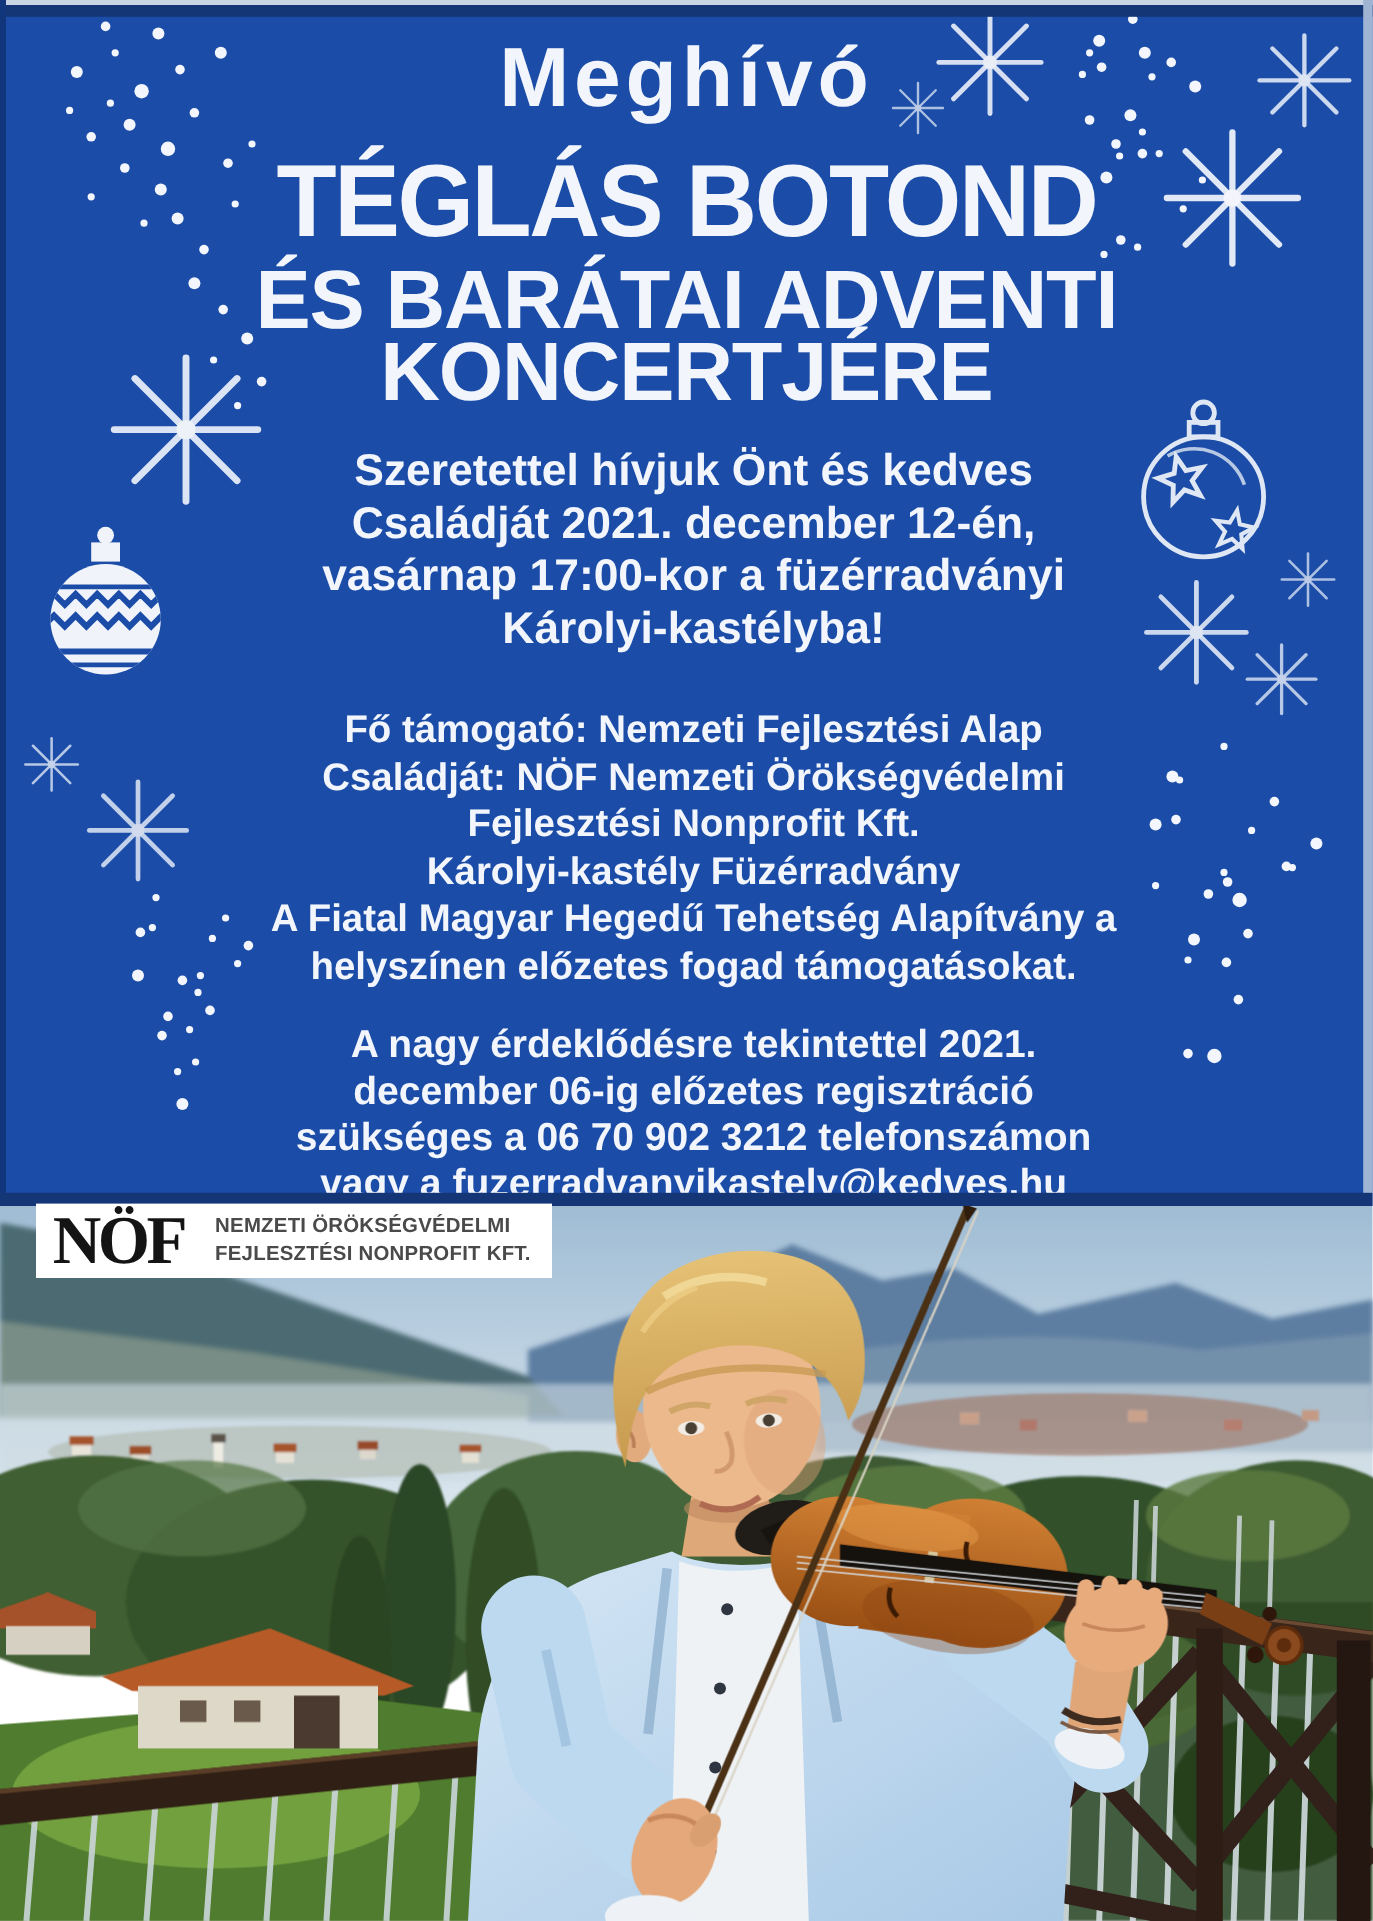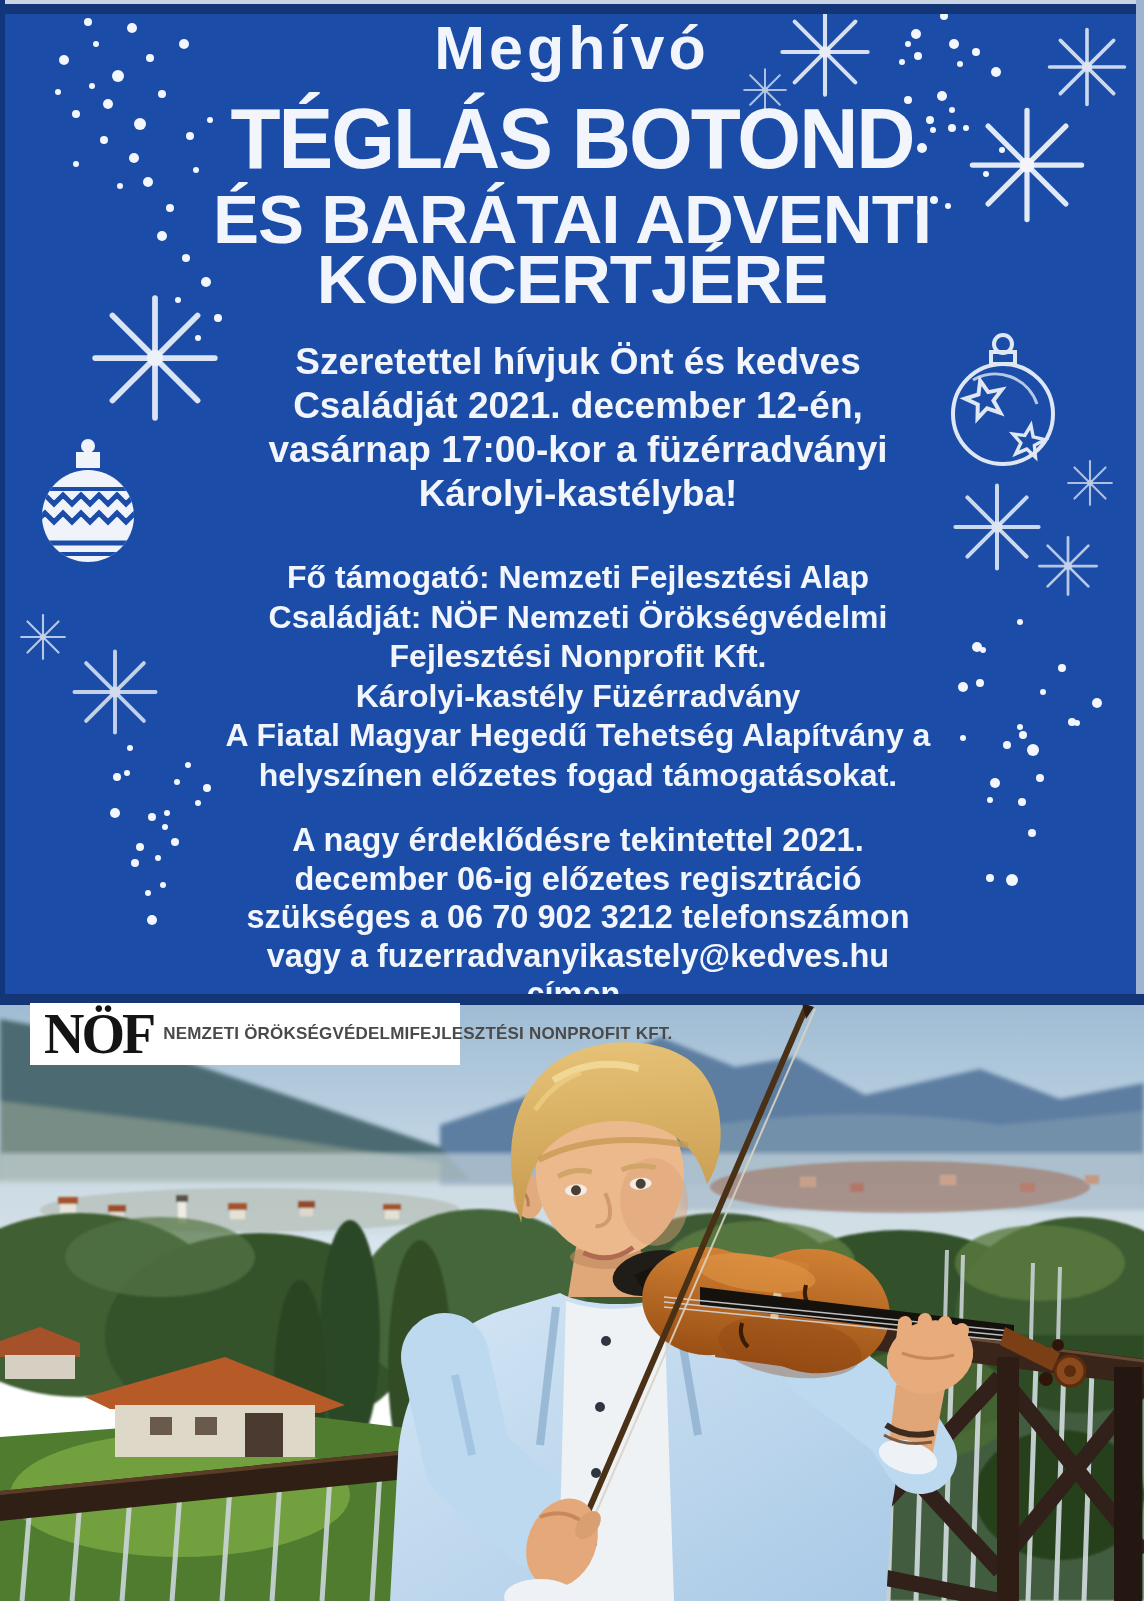--- a/index.html
+++ b/index.html
@@ -12,39 +12,39 @@
     position:absolute;top:0;left:0;width:1144px;height:1005px;
     background:#1b4da8;overflow:hidden;
   }
   .strip-top{position:absolute;top:0;left:0;width:100%;height:14px;
     background:linear-gradient(#c9d4e4 0 4px,#143677 4px 100%);z-index:3;}
   .strip-bottom{position:absolute;bottom:0;left:0;width:100%;height:11px;background:#143677;z-index:3;}
   .edge-left{position:absolute;top:0;left:0;width:5px;height:100%;background:#12367c;z-index:3;}
   .edge-right{position:absolute;top:0;right:0;width:8px;height:100%;background:#9fb3d3;z-index:3;}
   .decor{position:absolute;top:0;left:0;width:1144px;height:1005px;pointer-events:none;z-index:1;}
   .copy{position:relative;z-index:2;text-align:center;color:#f2f6fc;padding-top:6px;}
-  .kicker{margin:0;font-size:61px;line-height:84px;font-weight:700;letter-spacing:4px;}
+  .kicker{margin:16px;font-size:70px;line-height:84px;font-weight:700;letter-spacing:4px;}
   .title1{margin:2px 0 0 0;font-size:82px;line-height:94px;font-weight:800;letter-spacing:-2px;transform:scaleY(1.04);}
   .title2{margin:4px 0 0 0;font-size:69px;line-height:60px;font-weight:800;letter-spacing:-1px;}
   .para{margin:0;font-weight:700;}
   .para .line{display:block;padding-left:12px;}
   .para-invite{margin-top:30px;font-size:37px;line-height:44px;}
   .para-info{margin-top:42px;font-size:32px;line-height:39.5px;}
   .para-reg{margin-top:26px;font-size:32.5px;line-height:38.5px;}
   
   .photo-section{position:absolute;top:1005px;left:0;width:1144px;height:596px;}
   .photo-section svg{display:block;width:1144px;height:596px;}
   
   .logo-box{
     position:absolute;left:30px;top:1003px;width:430px;height:62px;background:#ffffff;
-    display:flex;align-items:center;gap:10px;padding:2px 10px 2px 14px;box-sizing:border-box;z-index:6;
+    display:flex;align-items:center;gap:26px;padding:2px 10px 2px 14px;box-sizing:border-box;z-index:6;
   }
   .logo-abbr{font-family:"Liberation Serif",serif;font-weight:700;font-size:56px;line-height:58px;
     letter-spacing:-3px;color:#141414;transform:scaleY(1.02);}
-  .logo-name{display:flex;flex-direction:row;justify-content:center;
+  .logo-name{display:flex;flex-direction:column;justify-content:center;
     font-size:17px;font-weight:700;color:#4a4a4a;letter-spacing:.2px;line-height:1.35;white-space:nowrap;}
 </style>
 </head>
 <body>
 
 <div class="poster">
 
   <div class="blue-section">
     <div class="strip-top"></div>
     <div class="edge-left"></div>

